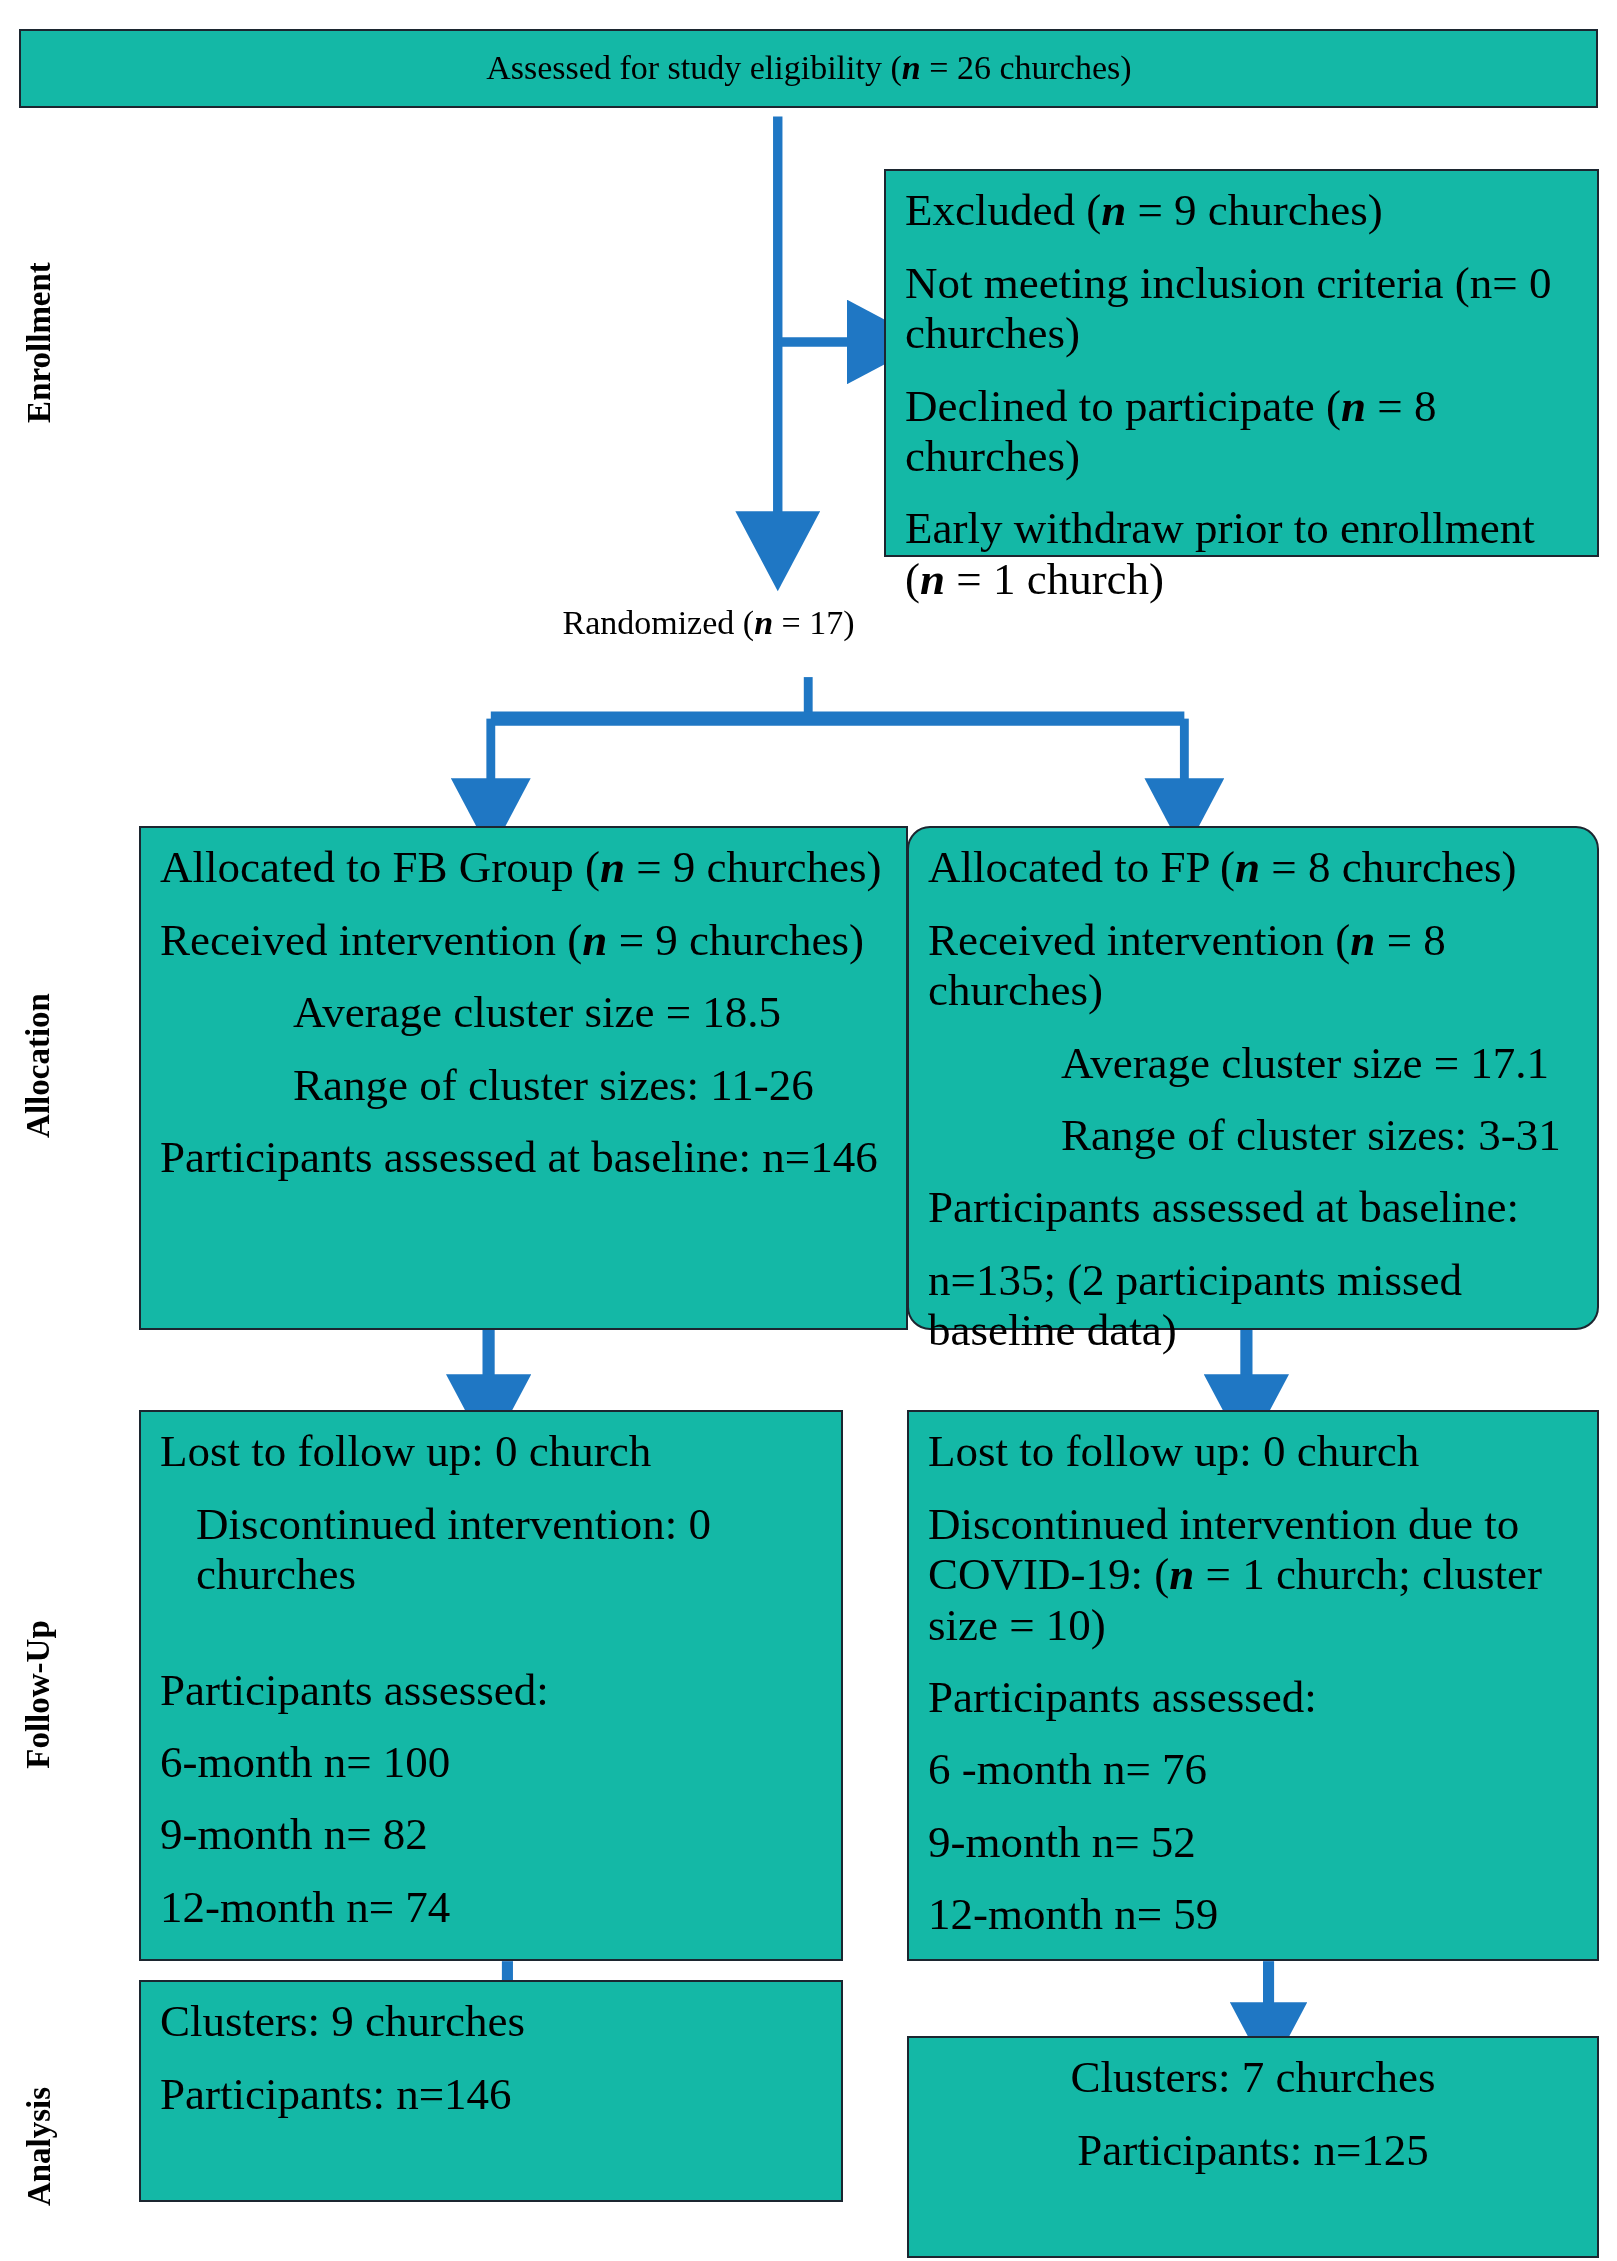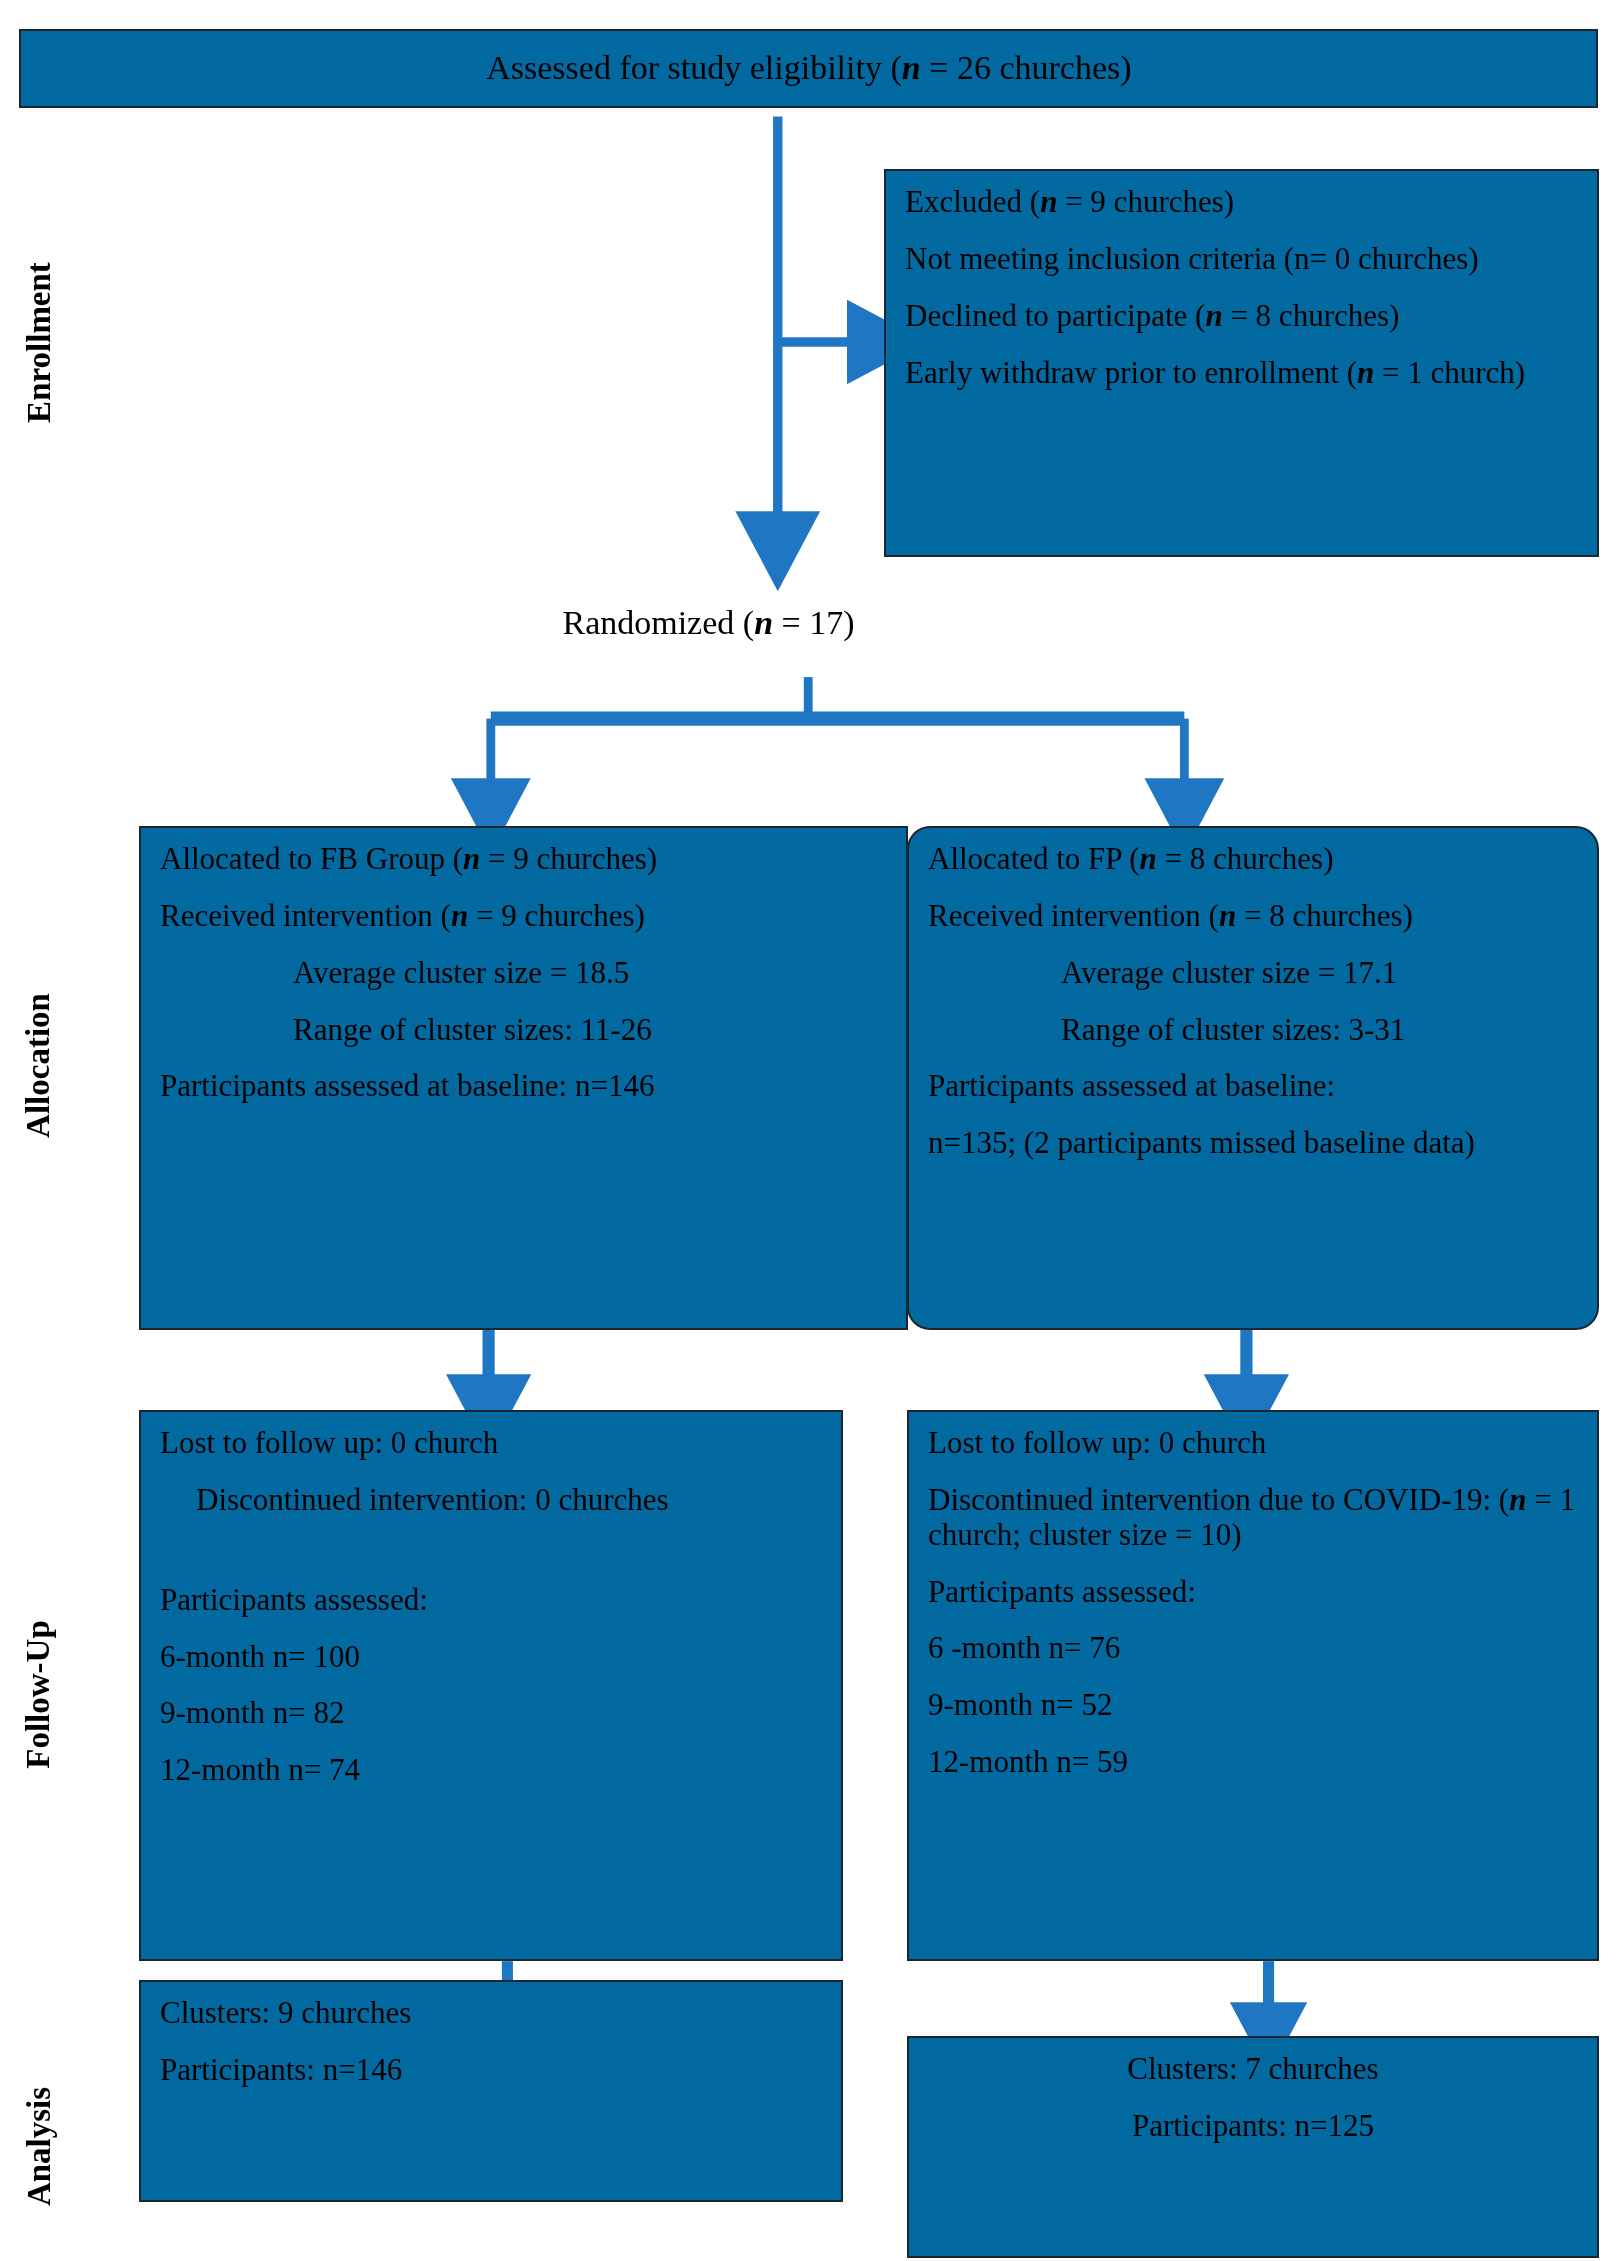--- a/index.html
+++ b/index.html
@@ -18,29 +18,29 @@
     height: 2261px;
     background: #ffffff;
     overflow: hidden;
   }
 
   
   .box {
     position: absolute;
     box-sizing: border-box;
     border: 2.8px solid #1c2630;
-    background: #0369a1;
+    background: #14b8a6;
   }
 
   .box-inner {
     padding: 14.4px 19px 11px 19px;
   }
 
   .line {
-    font-size: 31px;
+    font-size: 45px;
     line-height: 1.12;
     margin: 0 0 22px 0;
     white-space: pre-wrap;
   }
   .line:last-child { margin-bottom: 0; }
   .line.indent { padding-left: 133px; }
   .line.gap-big { margin-bottom: 65px; margin-left: 36px; }
 
   .n-ital {
     font-style: italic;

